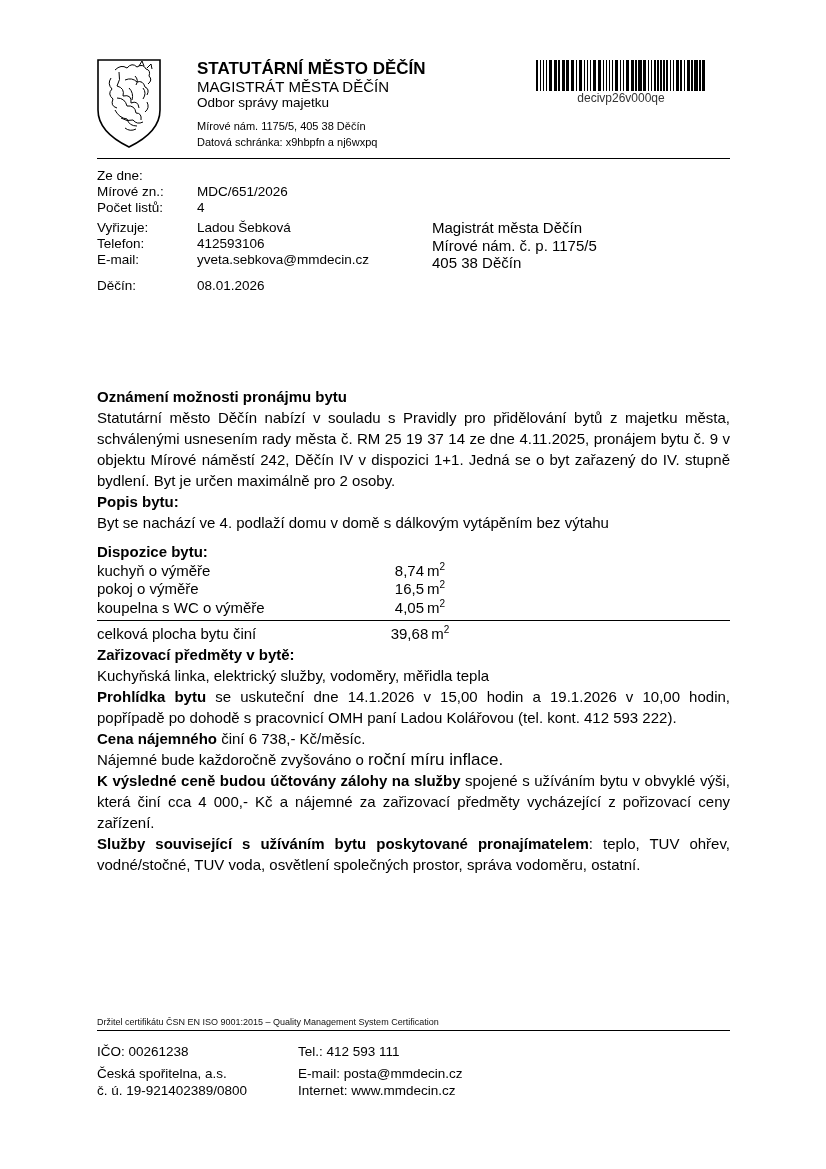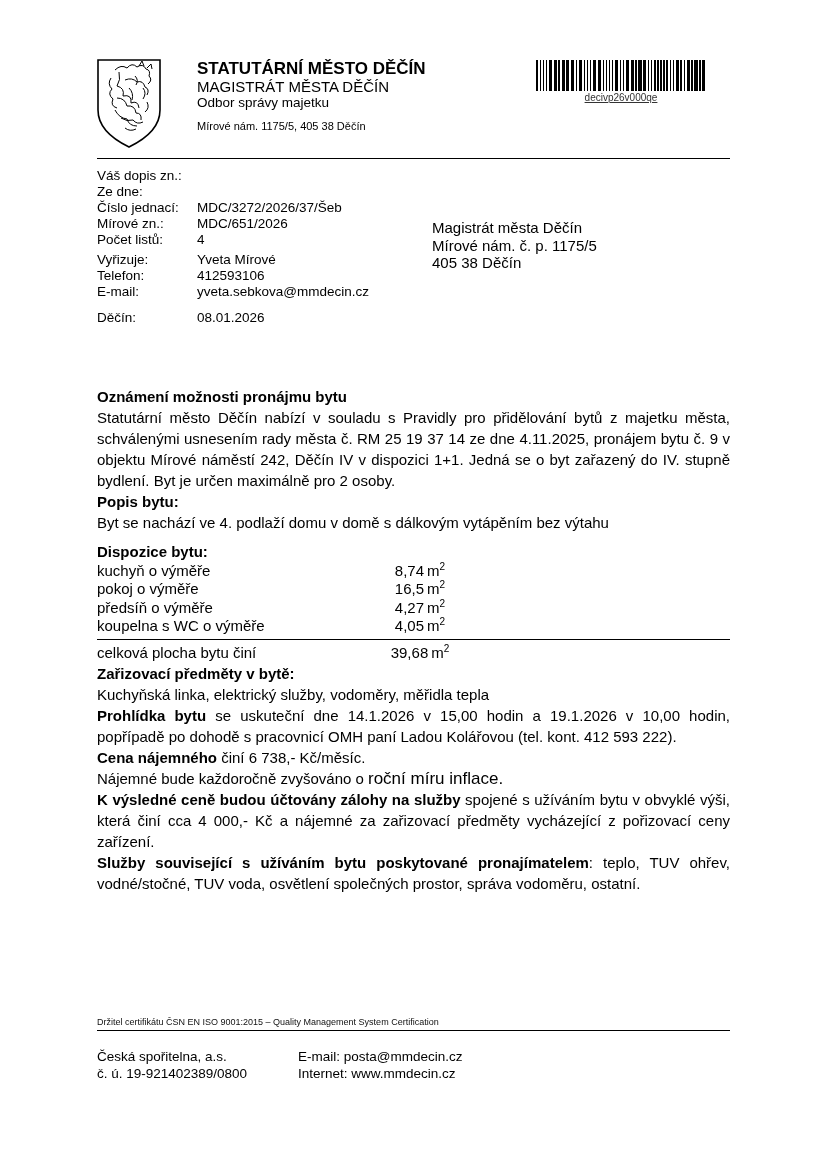--- a/index.html
+++ b/index.html
@@ -12,21 +12,21 @@
   #coa { position:absolute; left:0; top:2px; }
   #lh-text { position:absolute; left:102px; top:3px; width:340px; }
   .org-name { font-size:17px; font-weight:bold; line-height:19px; }
   .org-sub  { font-size:15px; line-height:17px; }
   .org-dept { font-size:13.5px; line-height:16px; margin-bottom:7px; }
   .org-addr { font-size:11px; line-height:16px; }
   
   #barcode { position:absolute; left:526px; top:60px; width:190px; }
   #barcode-bars { display:flex; height:31px; overflow:hidden; justify-content:center; }
   #barcode-bars span { background:#000; flex:none; margin-right:1.7px; }
-  #barcode-caption { text-align:center; font-size:10px; line-height:12px; color:#333; margin-top:1px;text-decoration:underline; }
+  #barcode-caption { text-align:center; font-size:12px; line-height:12px; color:#333; margin-top:1px; }
   
   #header-rule { position:absolute; left:97px; top:158px; width:633px; border-top:1.6px solid #000; }
   
   #ref-block { position:absolute; left:97px; top:168px; font-size:13.5px; line-height:16px; }
   .ref-row { display:grid; grid-template-columns:100px auto; }
   .ref-gap-sm { height:4px; } .ref-gap-md { height:10px; }
   
   #recipient { position:absolute; left:432px; top:219px; font-size:15px; line-height:17.5px; }
   
   #body { position:absolute; left:97px; top:386px; width:633px; font-size:15px; line-height:21px; }
@@ -77,20 +77,21 @@
           <path d="M30 70 q5 4 11 1"></path>
           <path d="M44 8 l3 -5 l2 5 M52 10 l4 -4 l1 5"></path>
         </g>
       </svg>
     </div>
     <div id="lh-text">
       <div class="org-name">STATUTÁRNÍ MĚSTO DĚČÍN</div>
       <div class="org-sub">MAGISTRÁT MĚSTA DĚČÍN</div>
       <div class="org-dept">Odbor správy majetku</div>
       <div class="org-addr">Mírové nám. 1175/5, 405 38 Děčín</div>
+      <div class="org-addr">Datová schránka: x9hbpfn a nj6wxpq</div>
     </div>
   </div>
 
   <div id="barcode">
     <div id="barcode-bars">
         <span style="width:2.5px"></span>
         <span style="width:1.3px"></span>
         <span style="width:1.4px"></span>
         <span style="width:1.4px"></span>
         <span style="width:3.1px"></span>
@@ -136,43 +137,35 @@
         <span style="width:1.3px"></span>
         <span style="width:2.5px"></span>
       </div>
     <div id="barcode-caption">decivp26v000qe</div>
   </div>
 
   <div id="header-rule"></div>
 
   <div id="ref-block">
     <div class="ref-row">
-        <span>Váš dopis zn.:</span>
-        <span></span>
-      </div>
-    <div class="ref-row">
         <span>Ze dne:</span>
         <span></span>
       </div>
     <div class="ref-row">
-        <span>Číslo jednací:</span>
-        <span>MDC/3272/2026/37/Šeb</span>
-      </div>
-    <div class="ref-row">
         <span>Mírové zn.:</span>
         <span>MDC/651/2026</span>
       </div>
     <div class="ref-row">
         <span>Počet listů:</span>
         <span>4</span>
       </div>
     <div class="ref-gap-sm"></div>
     <div class="ref-row">
         <span>Vyřizuje:</span>
-        <span>Yveta Mírové</span>
+        <span>Ladou Šebková</span>
       </div>
     <div class="ref-row">
         <span>Telefon:</span>
         <span>412593106</span>
       </div>
     <div class="ref-row">
         <span>E-mail:</span>
         <span>yveta.sebkova@mmdecin.cz</span>
       </div>
     <div class="ref-gap-md"></div>
@@ -200,24 +193,20 @@
       <h2 class="b">Dispozice bytu:</h2>
       <div class="disp-row">
         <span class="disp-label">kuchyň o výměře</span>
         <span class="disp-val"><span>8,74</span><span class="disp-unit">m</span><sup>2</sup></span>
       </div>
       <div class="disp-row offset">
         <span class="disp-label">pokoj o výměře</span>
         <span class="disp-val"><span>16,5</span><span class="disp-unit">m</span><sup>2</sup></span>
       </div>
       <div class="disp-row">
-        <span class="disp-label">předsíň o výměře</span>
-        <span class="disp-val"><span>4,27</span><span class="disp-unit">m</span><sup>2</sup></span>
-      </div>
-      <div class="disp-row">
         <span class="disp-label">koupelna s WC o výměře</span>
         <span class="disp-val"><span>4,05</span><span class="disp-unit">m</span><sup>2</sup></span>
       </div>
       <div class="disp-row disp-total">
         <span class="disp-label">celková plocha bytu činí</span>
         <span class="disp-val"><span>39,68</span><span class="disp-unit">m</span><sup>2</sup></span>
       </div>
     </div>
 
     <h2 class="b mt15">Zařizovací předměty v bytě:</h2>
@@ -230,20 +219,24 @@
 
     <p class="just mt10"><span class="b">K výsledné ceně budou účtovány zálohy na služby</span><span> spojené s užíváním bytu v obvyklé výši, která činí cca 4 000,- Kč a nájemné za zařizovací předměty vycházející z pořizovací ceny zařízení.</span></p>
 
     <p class="just mt13"><span class="b">Služby související s užíváním bytu poskytované pronajímatelem</span><span>: teplo, TUV ohřev, vodné/stočné, TUV voda, osvětlení společných prostor, správa vodoměru, ostatní.</span></p>
 
   </div>
 
   <div id="footer-cert">Držitel certifikátu ČSN EN ISO 9001:2015 – Quality Management System Certification</div>
 
   <div id="footer-info">
+    <div class="f-row">
+        <span>IČO: 00261238</span>
+        <span>Tel.: 412 593 111</span>
+      </div>
     <div class="f-gap"></div>
     <div class="f-row">
         <span>Česká spořitelna, a.s.</span>
         <span>E-mail: posta@mmdecin.cz</span>
       </div>
     <div class="f-row">
         <span>č. ú. 19-921402389/0800</span>
         <span>Internet: www.mmdecin.cz</span>
       </div>
   </div>

